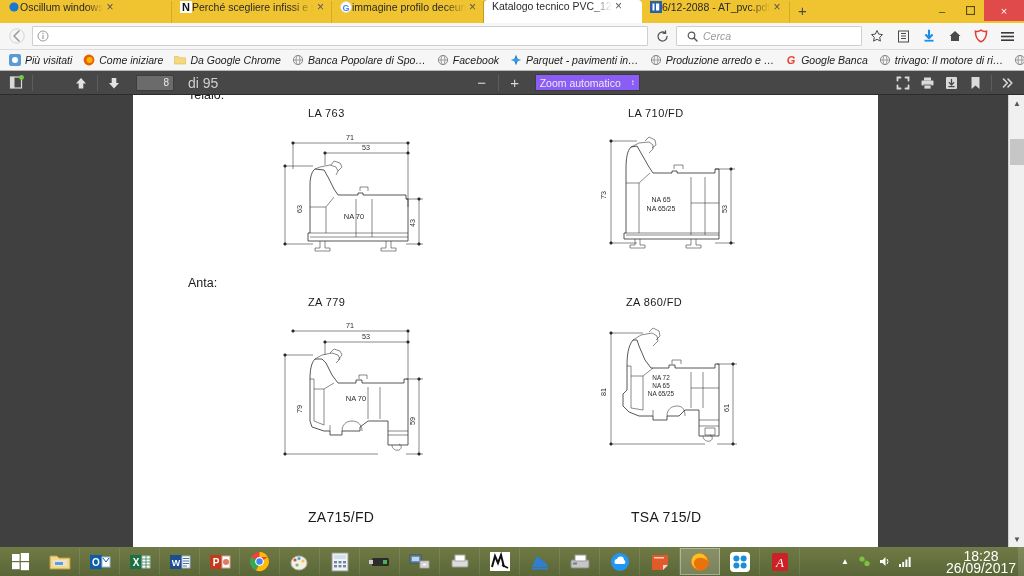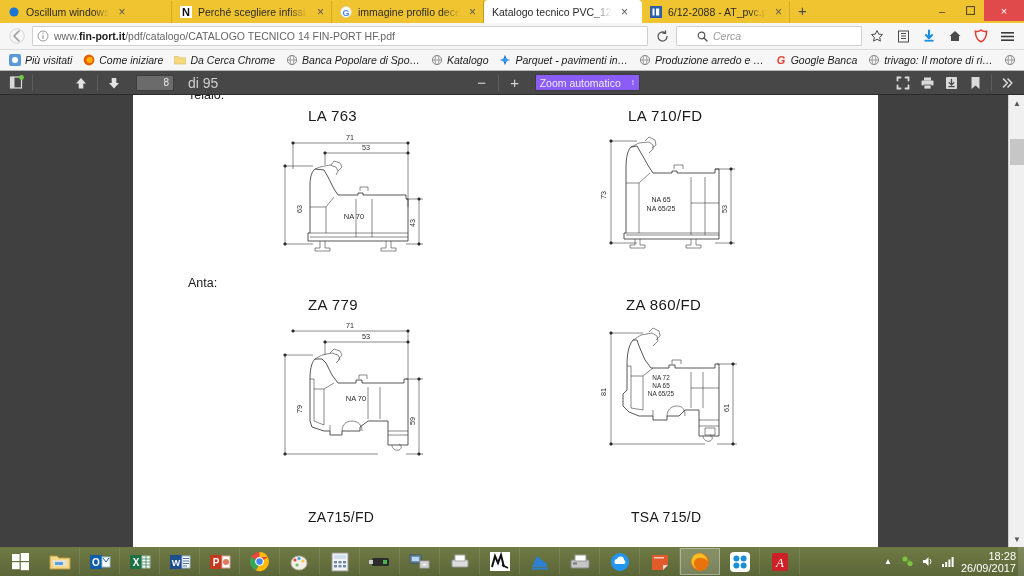--- a/index.html
+++ b/index.html
@@ -11,22 +11,22 @@
   }
   #app { position: relative; width: 1024px; height: 576px; }
 
   
   .tabstrip {
     position: absolute; top: 0; left: 0; width: 1024px; height: 23px;
     background: #f0c330;
     display: flex; align-items: flex-end;
   }
   .tab {
-    height: 22px; display: flex; align-items: center;
-    padding: 0 4px 0 8px; gap: 6px;
+    height: 22px; display: flex; 
+    padding: 0 4px 0 8px; gap: 0;
     font-size: 10.5px; color: #2a2a2a;
     border-right: 1px solid #d4aa22;
     position: relative; overflow: hidden;
     min-width: 0;
   }
   .tab.inactive { background: #f0c330; }
   .tab.active {
     background: #ffffff;
     border-radius: 4px 4px 0 0;
     border-right: none;
@@ -68,21 +68,21 @@
     flex: 1 1 auto; height: 20px; background: #fff;
     border: 1px solid #cfcfcf; border-radius: 1px;
     display: flex; align-items: center; padding: 0 4px; gap: 5px;
     font-size: 10.5px; color: #666; min-width: 0;
   }
   .url-text { white-space: nowrap; overflow: hidden; }
   .url-bold { color: #1a1a1a; font-weight: bold; }
   .searchbar {
     width: 186px; height: 20px; background: #fff;
     border: 1px solid #cfcfcf; border-radius: 1px;
-    display: flex; align-items: center; padding: 0 20px; gap: 5px;
+    display: flex; align-items: center; padding: 0 10px; gap: 5px;
     font-size: 10.5px; color: #999; font-style: italic;
   }
   .reload { width: 20px; height:20px; display:flex; align-items:center; justify-content:center; color:#555; font-size:12px;}
 
   
   .bookmarks {
     position: absolute; top: 50px; left: 0; width: 1024px; height: 21px;
     background: #f6f6f6; border-bottom: 1px solid #b8b8b8;
     display: flex; align-items: center; padding: 0 4px; gap: 1px;
     overflow: hidden;
@@ -126,21 +126,21 @@
     position: absolute; right: 0; top: 95px; width: 16px; height: 452px;
     background: #f0f0f0; border-left: 1px solid #d0d0d0;
   }
   .sb-arrow { width:16px; height:16px; display:flex; align-items:center; justify-content:center;
               font-size:8px; color:#555; background:#f0f0f0;}
   .sb-arrow.bottom { position:absolute; bottom:0; left:0;}
   .sb-thumb { position:absolute; left:1px; top:44px; width:14px; height:26px; background:#c6c6c6;}
 
   
   .lbl-section { position: absolute; font-size: 12.5px; color: #1a1a1a; }
-  .lbl-title { position: absolute; font-size: 15px; color: #1a1a1a; letter-spacing: 0.4px; }
+  .lbl-title { position: absolute; font-size: 11px; color: #1a1a1a; letter-spacing: 0.4px; }
   .lbl-footer { position: absolute; font-size: 14px; color: #1a1a1a; letter-spacing: 0.3px; }
 
   .drawing { position: absolute; }
   .drawing svg { display: block; }
 
   
   .taskbar {
     position: absolute; bottom: 0; left: 0; width: 1024px; height: 29px;
     background: linear-gradient(#6f7a45, #5b6638);
     display: flex; align-items: center;
@@ -150,21 +150,21 @@
   }
   .tbitem {
     width: 40px; height: 27px; display:flex; align-items:center; justify-content:center;
     border-right: 1px solid rgba(255,255,255,0.10);
   }
   .tbitem.open { background: rgba(255,255,255,0.18); border: 1px solid rgba(255,255,255,0.35); }
   .tray {
     margin-left: auto; display: flex; align-items: center; gap: 6px;
     padding-right: 8px; color: #fff; font-size: 10px;
   }
-  .clock { text-align: right; line-height: 12px; font-size: 11px; color: #fff; }
+  .clock { text-align: center; line-height: 12px; font-size: 14px; color: #fff; margin-left: 28px; }
   .trayico { width: 14px; height: 14px; display:flex; align-items:center; justify-content:center; color:#fff; font-size:10px;}
   .desktop-strip {
     position: absolute; right: 0; bottom: 0; width: 6px; height: 29px;
     background: rgba(255,255,255,0.12);
   }
 </style>
 </head>
 <body>
 
 <div id="app">
@@ -231,21 +231,20 @@
           <path d="M10 3 L5 8 L10 13" fill="none" stroke="#9a9a9a" stroke-width="1.6" stroke-linecap="round" stroke-linejoin="round"></path>
           <circle cx="8" cy="8" r="7.2" fill="none" stroke="#d4d4d4" stroke-width="1"></circle>
         </svg>
     </div>
     <div class="urlbar">
       <svg width="12" height="12" viewBox="0 0 12 12">
           <circle cx="6" cy="6" r="5" fill="none" stroke="#9a9a9a" stroke-width="1"></circle>
           <rect x="5.4" y="5" width="1.2" height="4" fill="#9a9a9a"></rect>
           <rect x="5.4" y="2.8" width="1.2" height="1.3" fill="#9a9a9a"></rect>
         </svg>
-      <span class="url-text"><span>www.</span><span class="url-bold">fin-port.it</span><span>/pdf/catalogo/CATALOGO TECNICO 14 FIN-PORT HF.pdf</span></span>
     </div>
     <div class="reload">
       <svg width="13" height="13" viewBox="0 0 13 13">
           <path d="M11 6.5 A4.5 4.5 0 1 1 9.3 3" fill="none" stroke="#555" stroke-width="1.3" stroke-linecap="round"></path>
           <path d="M9.5 0.8 L9.6 3.4 L7 3.2" fill="none" stroke="#555" stroke-width="1.3" stroke-linecap="round" stroke-linejoin="round"></path>
         </svg>
     </div>
     <div class="searchbar">
       <svg width="11" height="11" viewBox="0 0 11 11">
           <circle cx="4.5" cy="4.5" r="3.3" fill="none" stroke="#555" stroke-width="1.2"></circle>
@@ -303,37 +302,37 @@
       <svg class="bmicon" viewBox="0 0 12 12">
           <circle cx="6" cy="6" r="5.4" fill="#e66000"></circle>
           <circle cx="6.6" cy="6" r="3" fill="#ffb300"></circle>
         </svg>
       <span>Come iniziare</span>
     </div>
     <div class="bm">
       <svg class="bmicon" viewBox="0 0 12 12">
           <path d="M0.5 2.5 H4.5 L5.5 3.8 H11.5 V10 H0.5 Z" fill="#f7d87c" stroke="#d8b95c" stroke-width=".6"></path>
         </svg>
-      <span>Da Cerca Chrome</span>
+      <span>Da Google Chrome</span>
     </div>
     <div class="bm">
       <svg class="bmicon" viewBox="0 0 12 12">
           <circle cx="6" cy="6" r="4.6" fill="none" stroke="#888" stroke-width="1"></circle>
           <ellipse cx="6" cy="6" rx="2" ry="4.6" fill="none" stroke="#888" stroke-width=".8"></ellipse>
           <line x1="1.4" y1="6" x2="10.6" y2="6" stroke="#888" stroke-width=".8"></line>
         </svg>
       <span>Banca Popolare di Spo…</span>
     </div>
     <div class="bm">
       <svg class="bmicon" viewBox="0 0 12 12">
           <circle cx="6" cy="6" r="4.6" fill="none" stroke="#888" stroke-width="1"></circle>
           <ellipse cx="6" cy="6" rx="2" ry="4.6" fill="none" stroke="#888" stroke-width=".8"></ellipse>
           <line x1="1.4" y1="6" x2="10.6" y2="6" stroke="#888" stroke-width=".8"></line>
         </svg>
-      <span>Katalogo</span>
+      <span>Facebook</span>
     </div>
     <div class="bm">
       <svg class="bmicon" viewBox="0 0 12 12">
           <path d="M6 0.8 L8 6 L6 11.2 L4 6 Z" fill="#1f74c8"></path>
           <path d="M0.8 6 L6 4 L11.2 6 L6 8 Z" fill="#3a9ae8"></path>
         </svg>
       <span>Parquet - pavimenti in…</span>
     </div>
     <div class="bm">
       <svg class="bmicon" viewBox="0 0 12 12">

